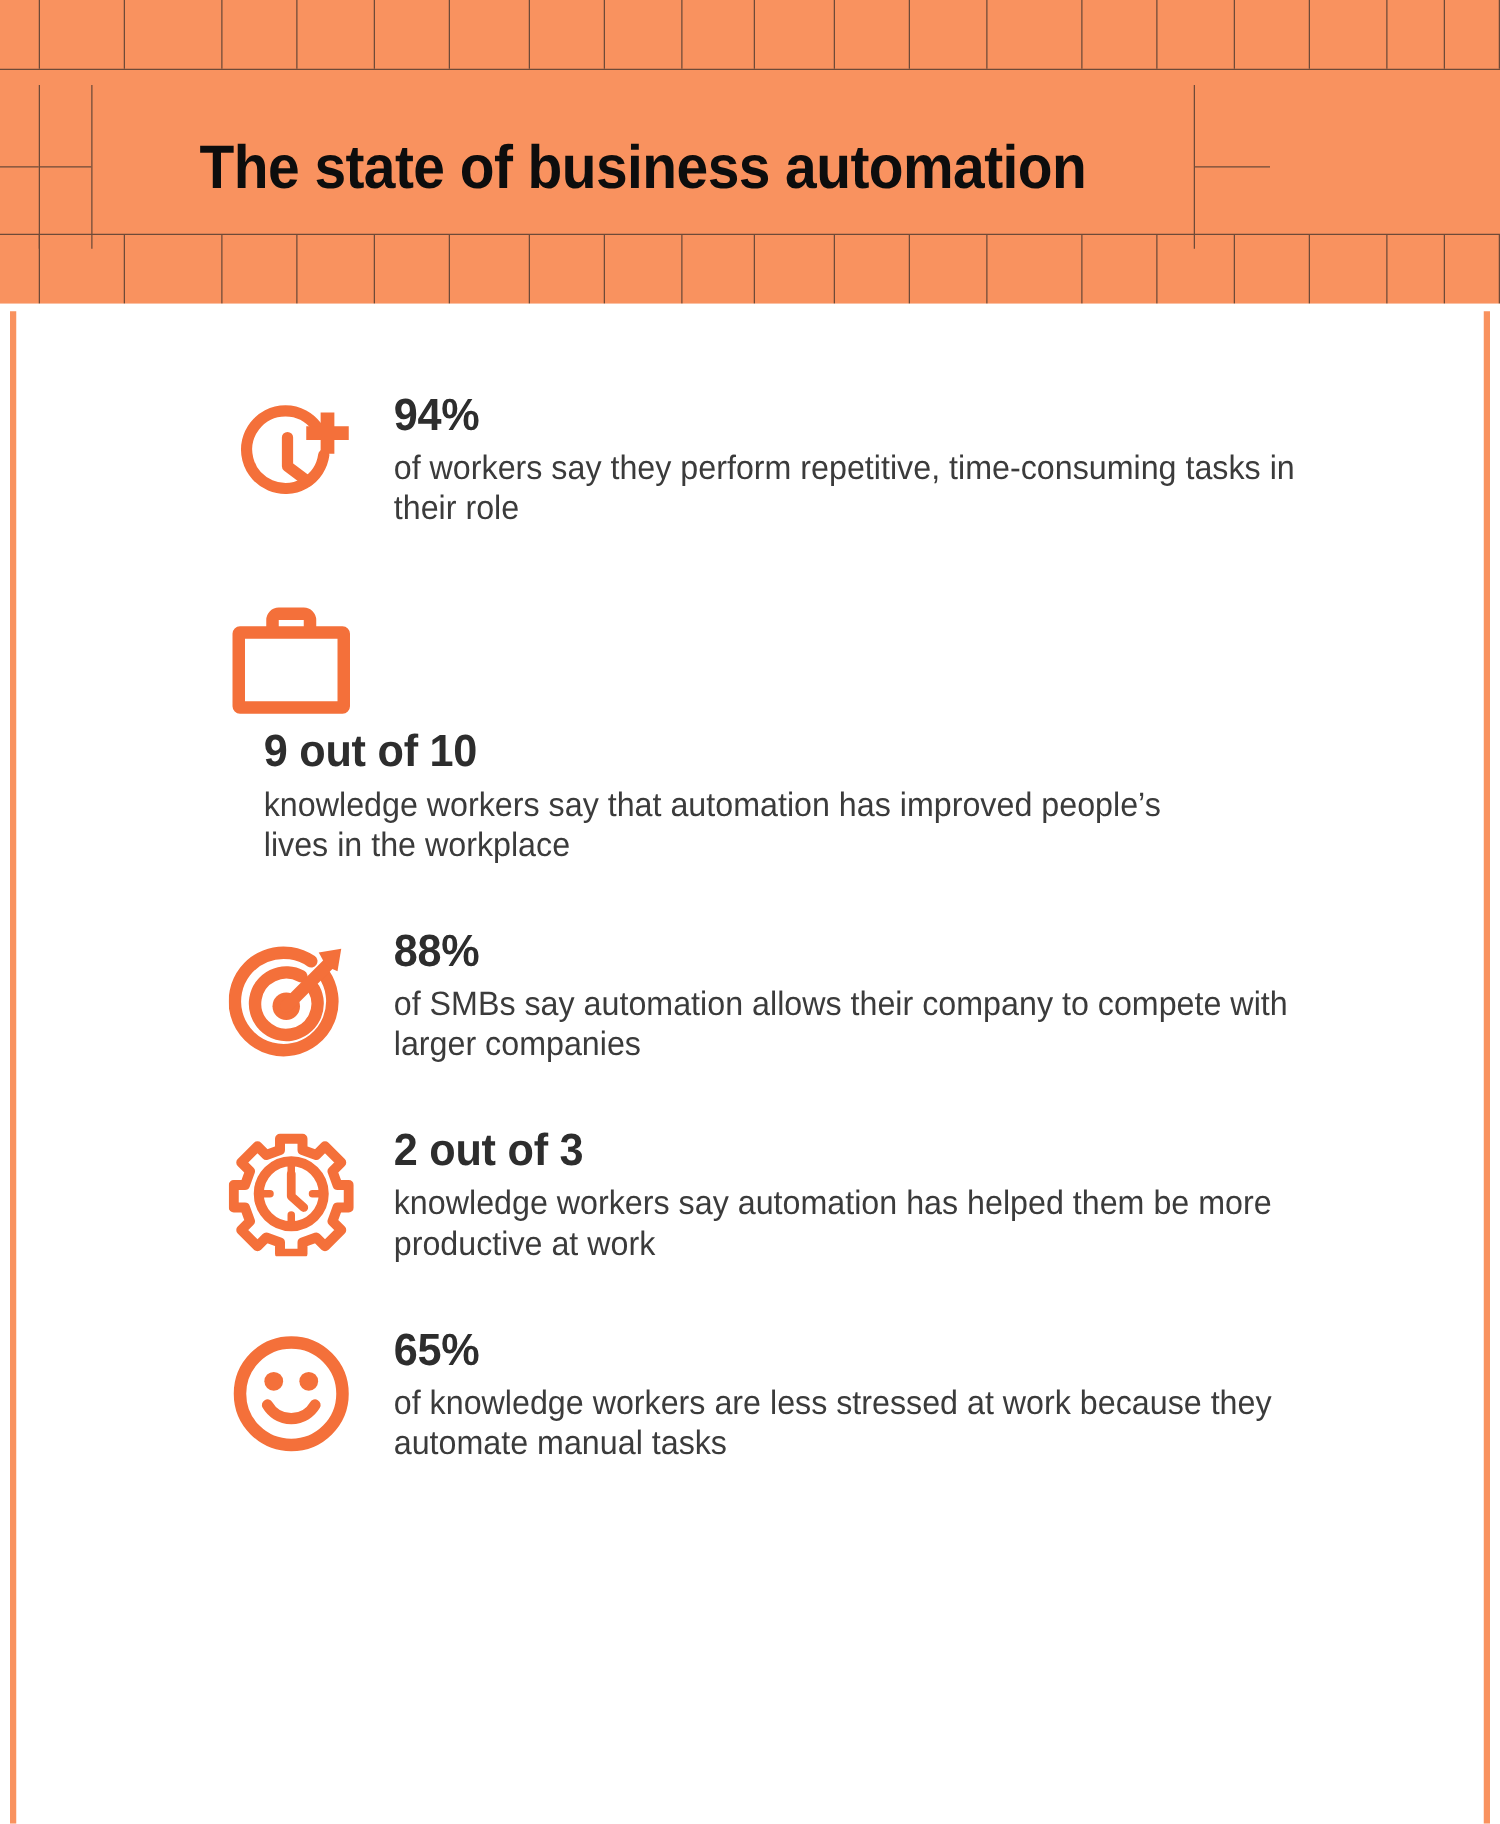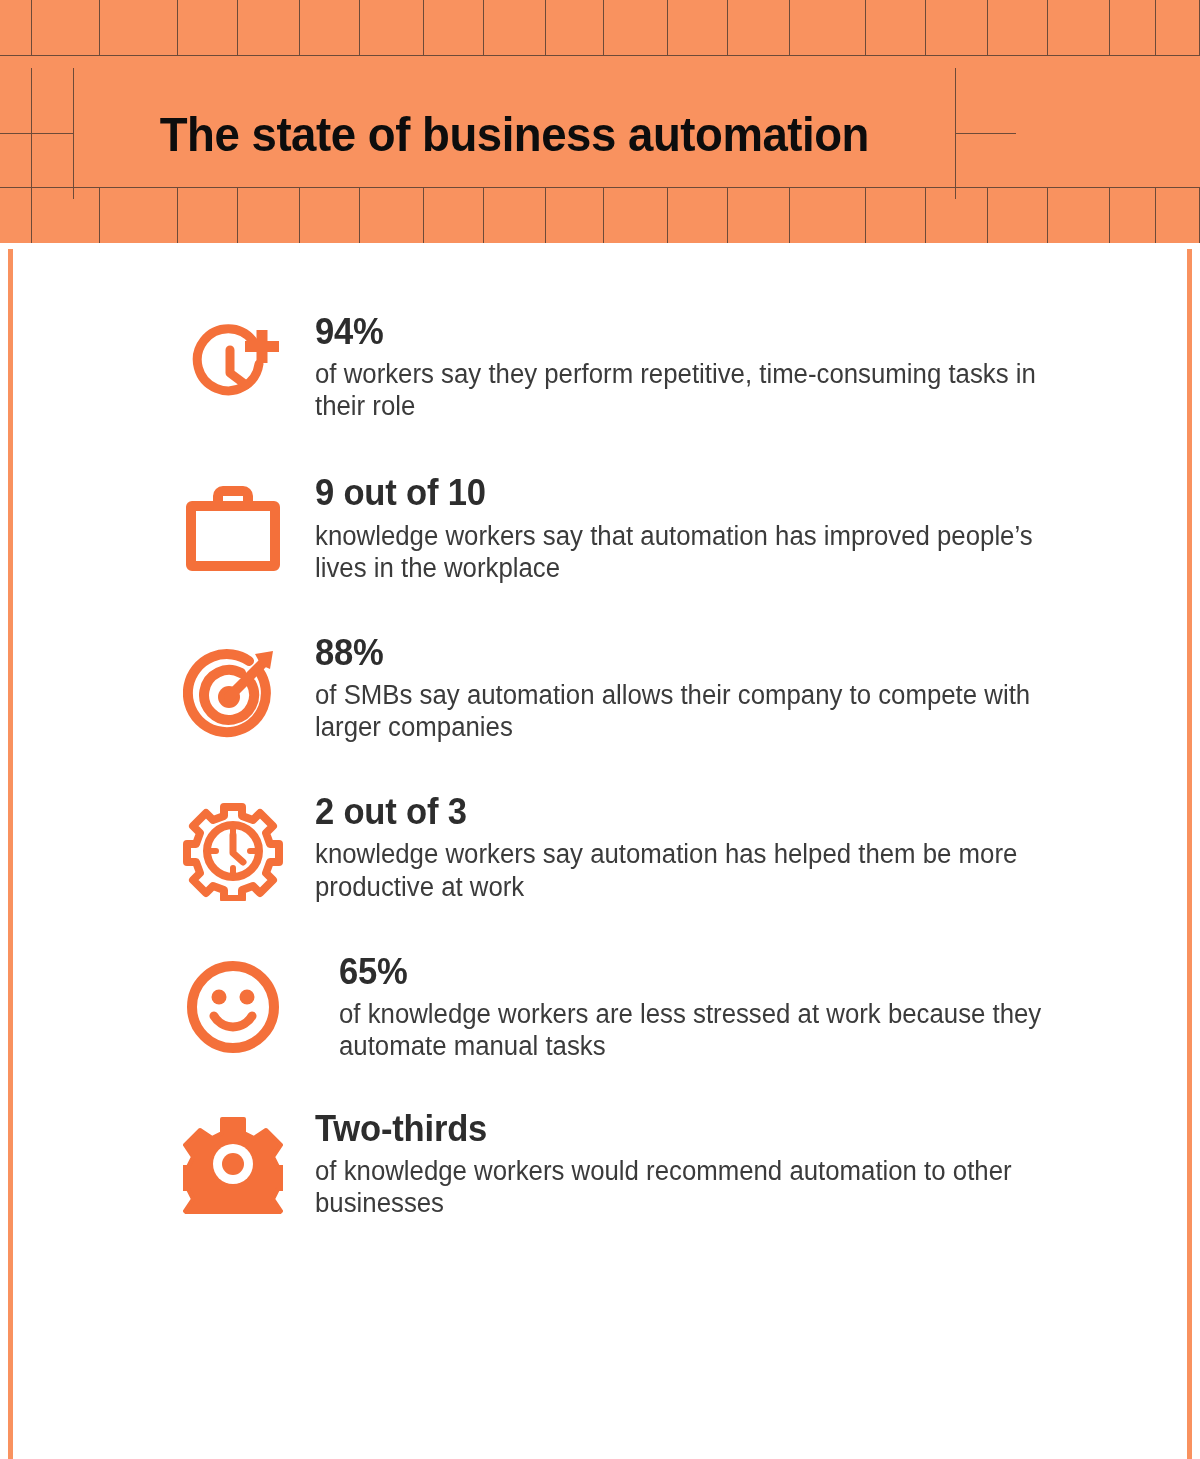--- a/index.html
+++ b/index.html
@@ -162,24 +162,24 @@
     line-height: 1.19;
     color: #3b3b3b;
     margin: 0;
     max-width: 760px;
     transform: scaleX(0.955);
     transform-origin: left center;
   }
 
   
   .stat:nth-child(1) { margin-bottom: 50px; }
-  .stat:nth-child(2) { margin-bottom: 48px; }
+  .stat:nth-child(2) { margin-bottom: 48px; flex-direction: column; }
   .stat:nth-child(3) { margin-bottom: 48px; align-items: flex-end; }
-  .stat:nth-child(4) { margin-bottom: 48px; align-items: flex-end; }
-  .stat:nth-child(5) { margin-bottom: 46px; gap: 24px; }
+  .stat:nth-child(4) { margin-bottom: 48px; }
+  .stat:nth-child(5) { margin-bottom: 46px; }
   .stat:nth-child(6) { margin-bottom: 0; }
 </style>
 </head>
 <body>
 
 <div class="infographic">
 
   <div class="header">
 
     <div class="brick-row top">
@@ -321,31 +321,18 @@
               <circle cx="64" cy="40" r="7.5" fill="#f4703a"></circle>
               <path d="M31 59 A22 22 0 0 0 69 59" fill="none" stroke="#f4703a" stroke-width="9" stroke-linecap="round"></path>
             </svg>
           </div>
           <div class="stat-body">
             <div class="stat-value">65%</div>
             <div class="stat-desc">of knowledge workers are less stressed at work because they automate manual tasks</div>
           </div>
         </div>
 
-        <div class="stat">
-          <div class="stat-icon">
-            <svg width="100" height="100" viewBox="0 0 100 100" aria-hidden="true">
-              <path d="M39 5 h22 v14 l10 5 12 -8 15 15 -8 12 5 10 h14 v22 h-14 l-5 10 8 12 -15 15 -12 -8 -10 5 v14 h-22 v-14 l-10 -5 -12 8 -15 -15 8 -12 -5 -10 h-14 v-22 h14 l5 -10 -8 -12 15 -15 12 8 10 -5 z" fill="#f4703a" stroke="#f4703a" stroke-width="4" stroke-linejoin="round"></path>
-              <circle cx="50" cy="50" r="20" fill="#ffffff"></circle>
-              <circle cx="50" cy="50" r="11" fill="#f4703a"></circle>
-            </svg>
-          </div>
-          <div class="stat-body">
-            <div class="stat-value">Two-thirds</div>
-            <div class="stat-desc">of knowledge workers would recommend automation to other businesses</div>
-          </div>
-        </div>
 
       </div>
     </div>
   </div>
 
 </div>
 
 </body></html>

